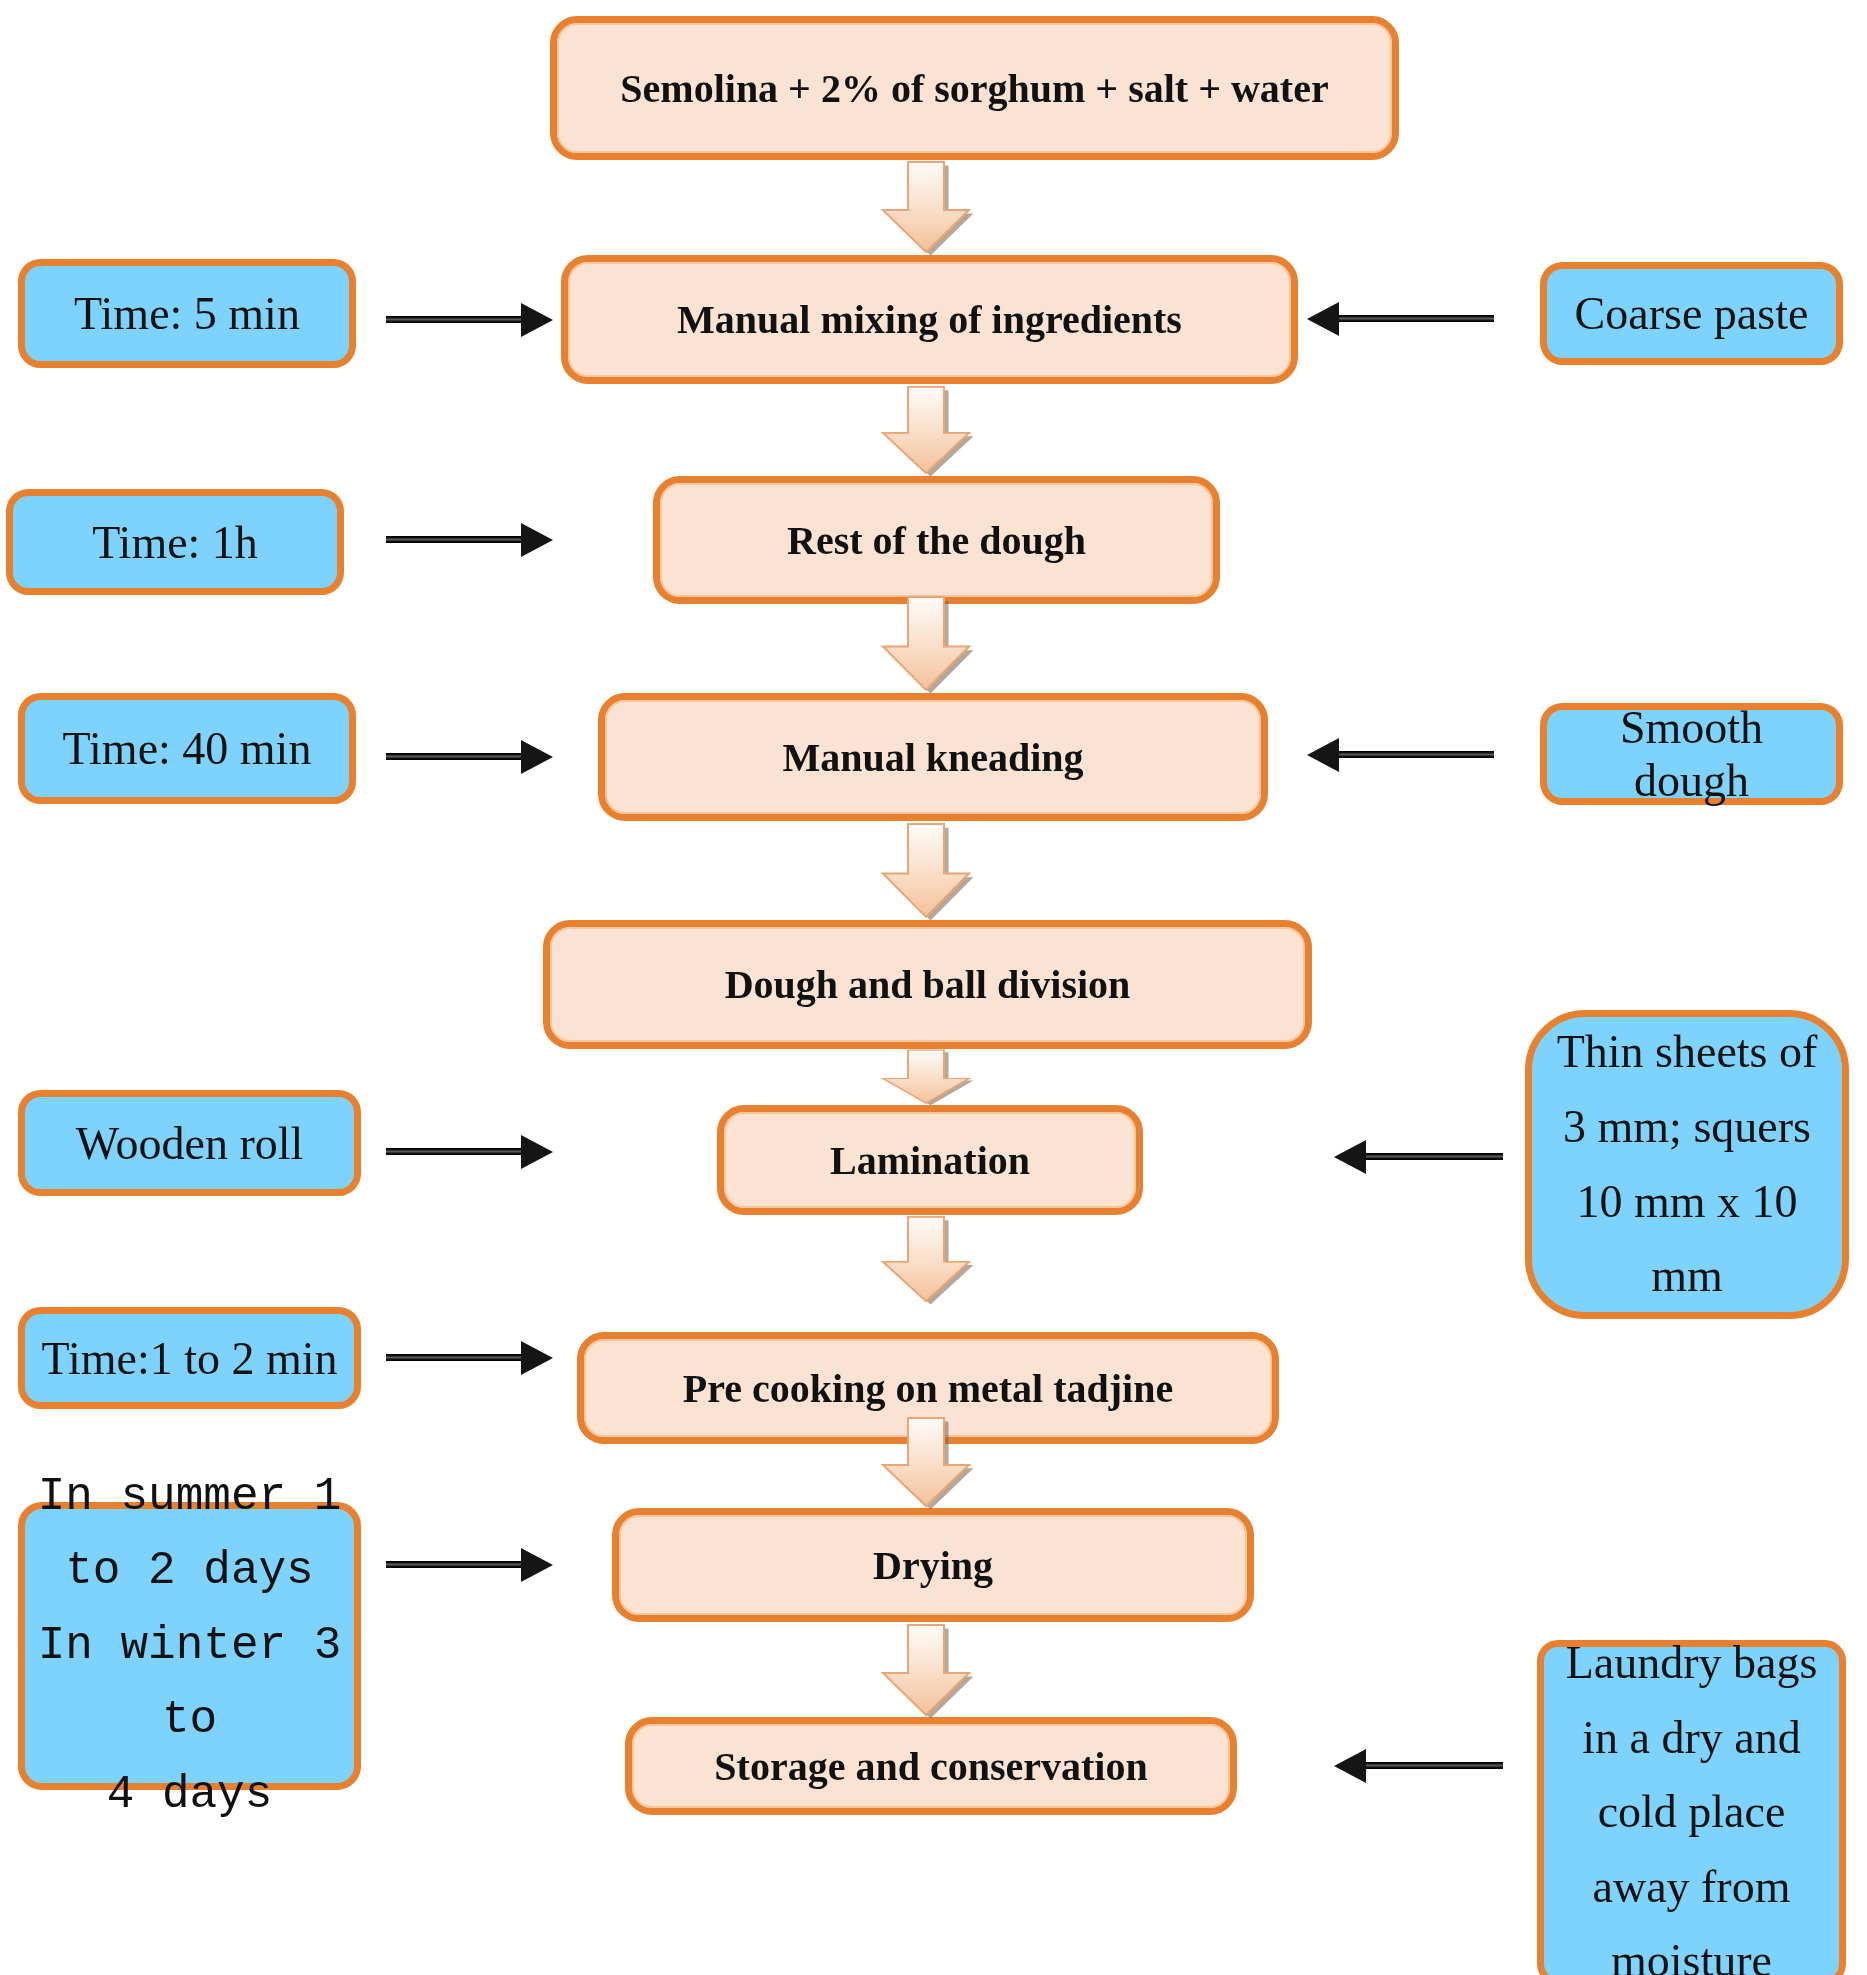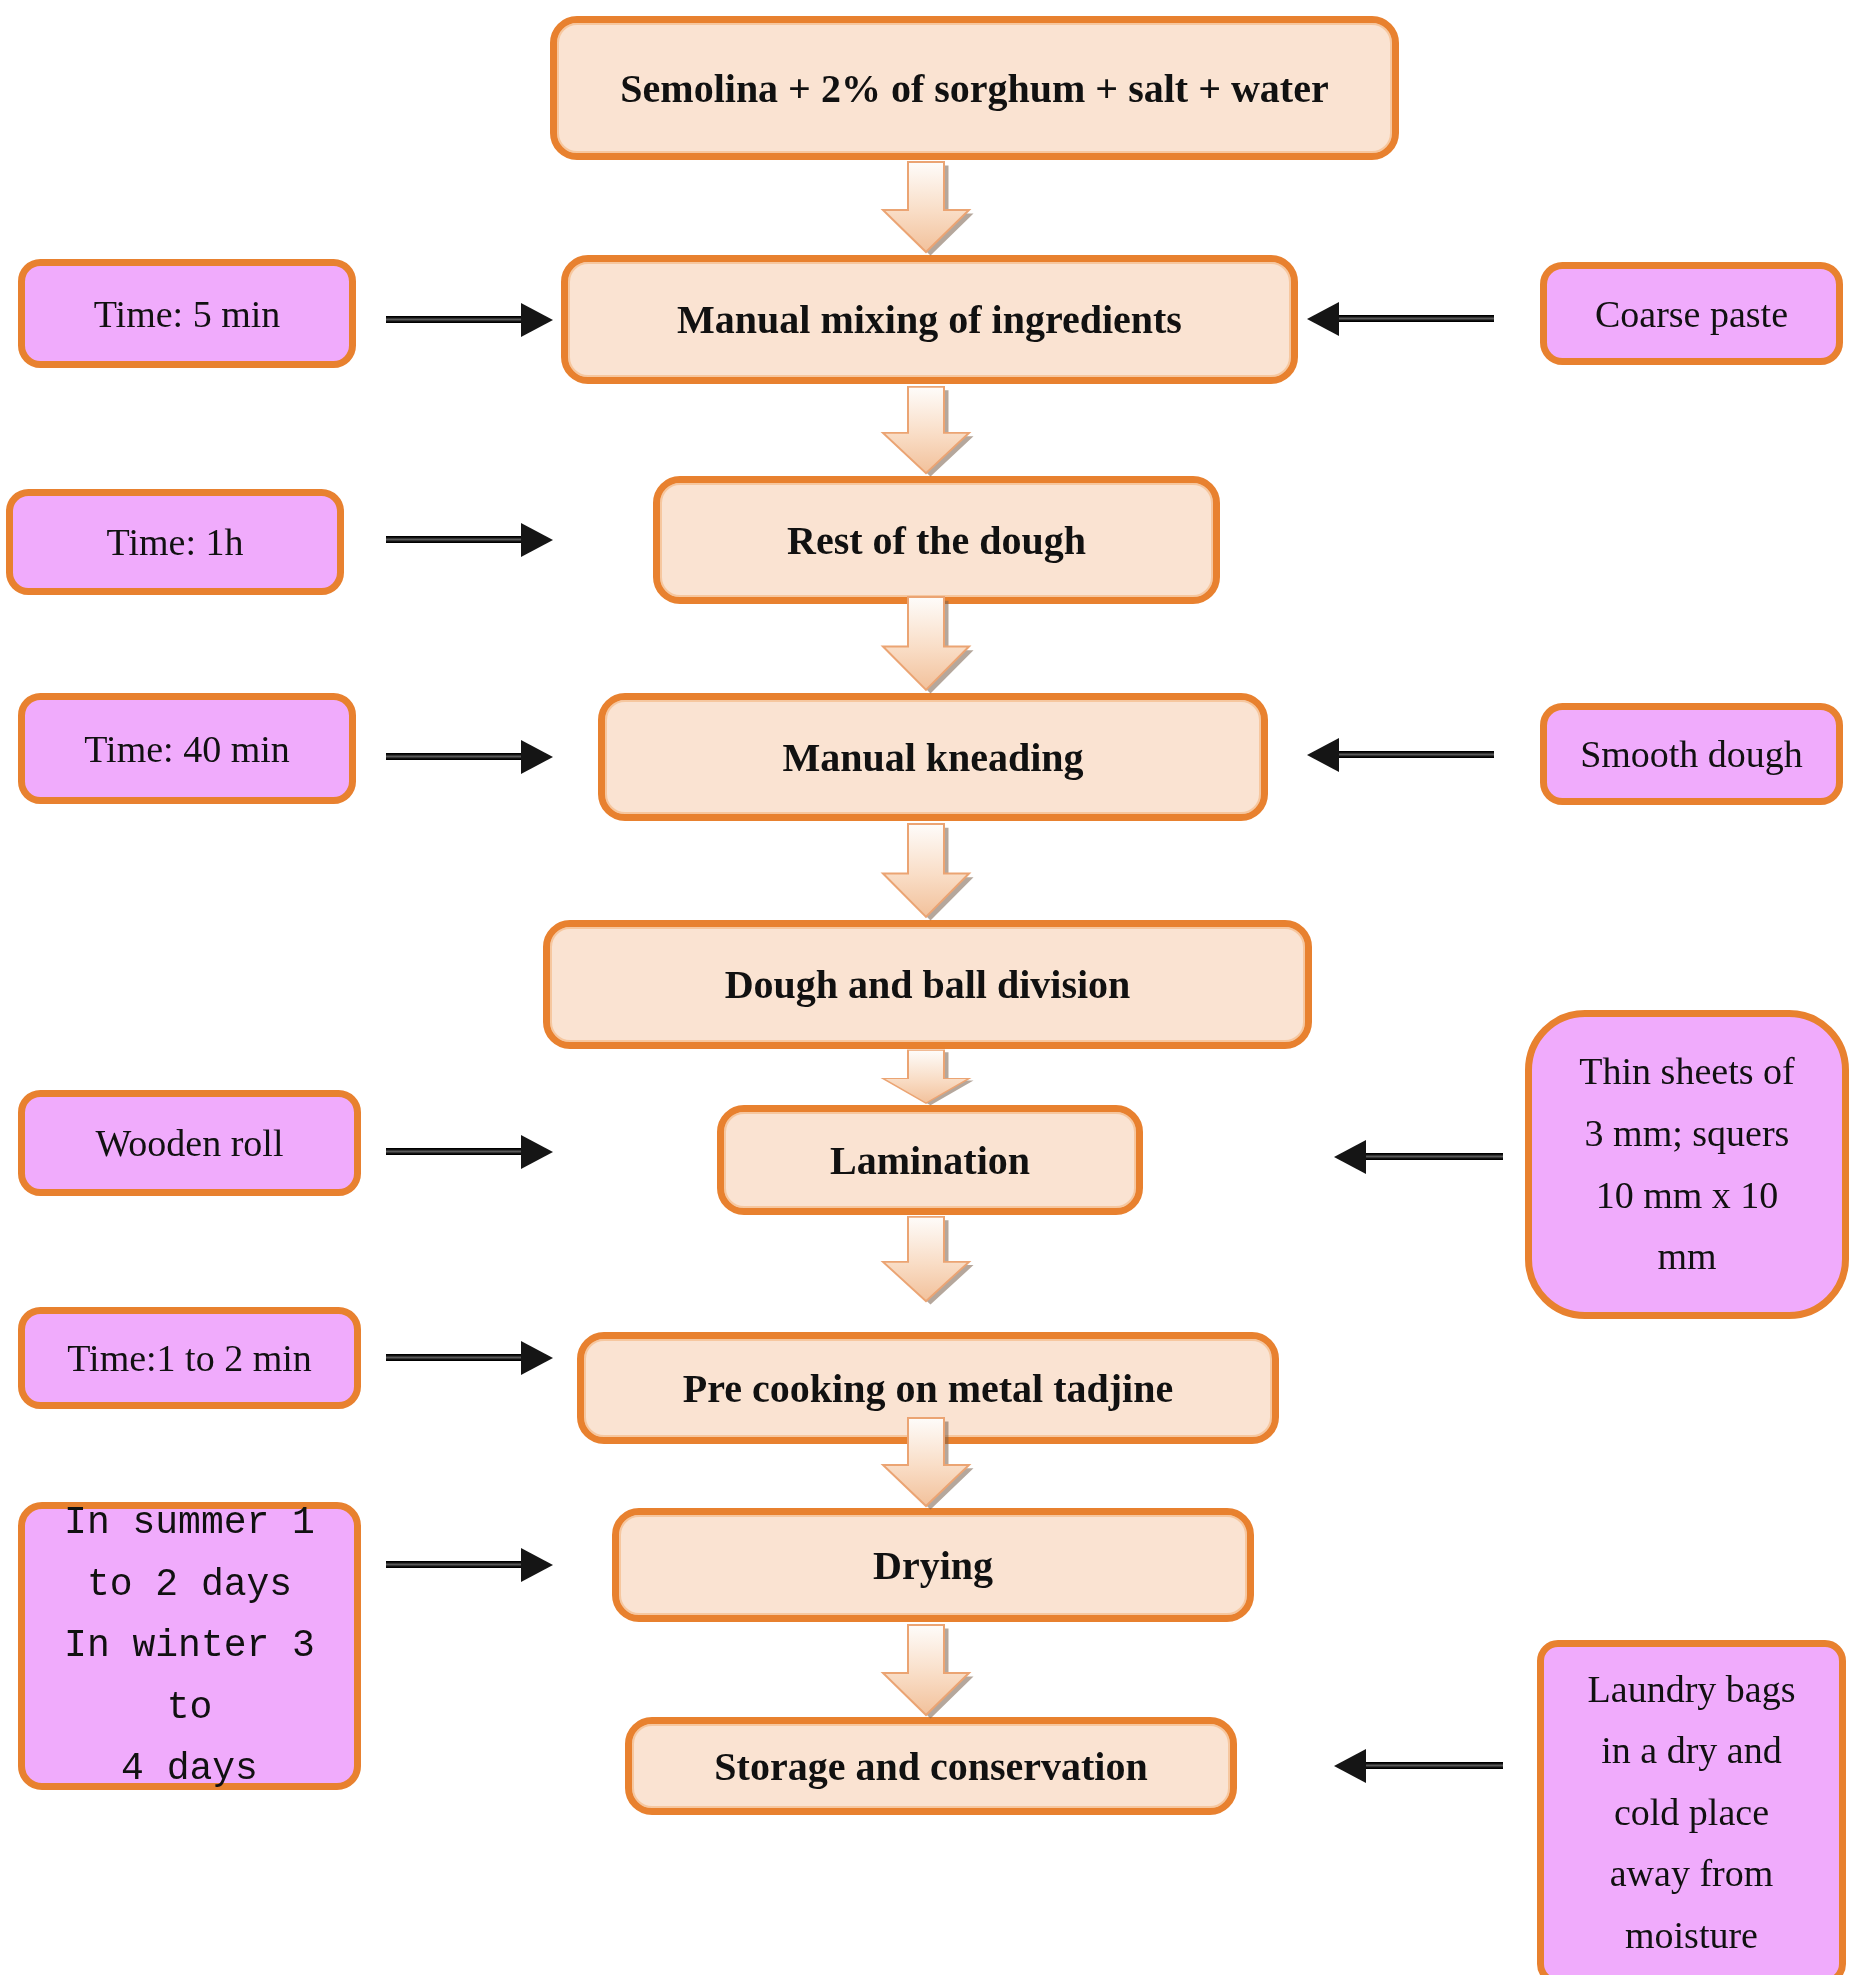--- a/index.html
+++ b/index.html
@@ -3,22 +3,22 @@
 <meta charset="utf-8">
 <style>
   html,body{margin:0;padding:0;background:#ffffff;}
   .stage{position:relative;width:1867px;height:1975px;background:#ffffff;overflow:hidden;
          font-family:"Liberation Serif","DejaVu Serif",serif;color:#111;}
   .box{position:absolute;box-sizing:border-box;display:flex;align-items:center;justify-content:center;
        text-align:center;}
   .process{background:#FAE3D2;border:7px solid #E8812F;border-radius:27px;
            font-weight:bold;font-size:40px;padding:12px 20px;
            box-shadow:inset 0 0 0 2px #f6c79f;}
-  .note{background:#f0abfc;border:7px solid #E8812F;border-radius:22.4px;
-        font-size:38px;padding:0 10px;}
+  .note{background:#7dd3fc;border:7px solid #E8812F;border-radius:22.4px;
+        font-size:46px;padding:0 10px;}
   .tall{white-space:pre-line;line-height:1.62;}
   .r100{border-radius:24px;font-family:Liberation Mono, monospace;}
   .r120{border-radius:60px;text-align:center;}
   .r130{border-radius:21px;margin-top:24px;}
   .v-arrow{position:absolute;overflow:visible;}
   .h-arrow{position:absolute;height:40px;}
   .h-arrow .shaft{position:absolute;top:16.4px;height:7px;
                   background:linear-gradient(180deg,#000 15%,#5a5a5a 50%,#000 85%);}
   .h-arrow.right .shaft{left:0;right:29px;}
   .h-arrow.right .head{position:absolute;right:0;top:3px;width:0;height:0;

